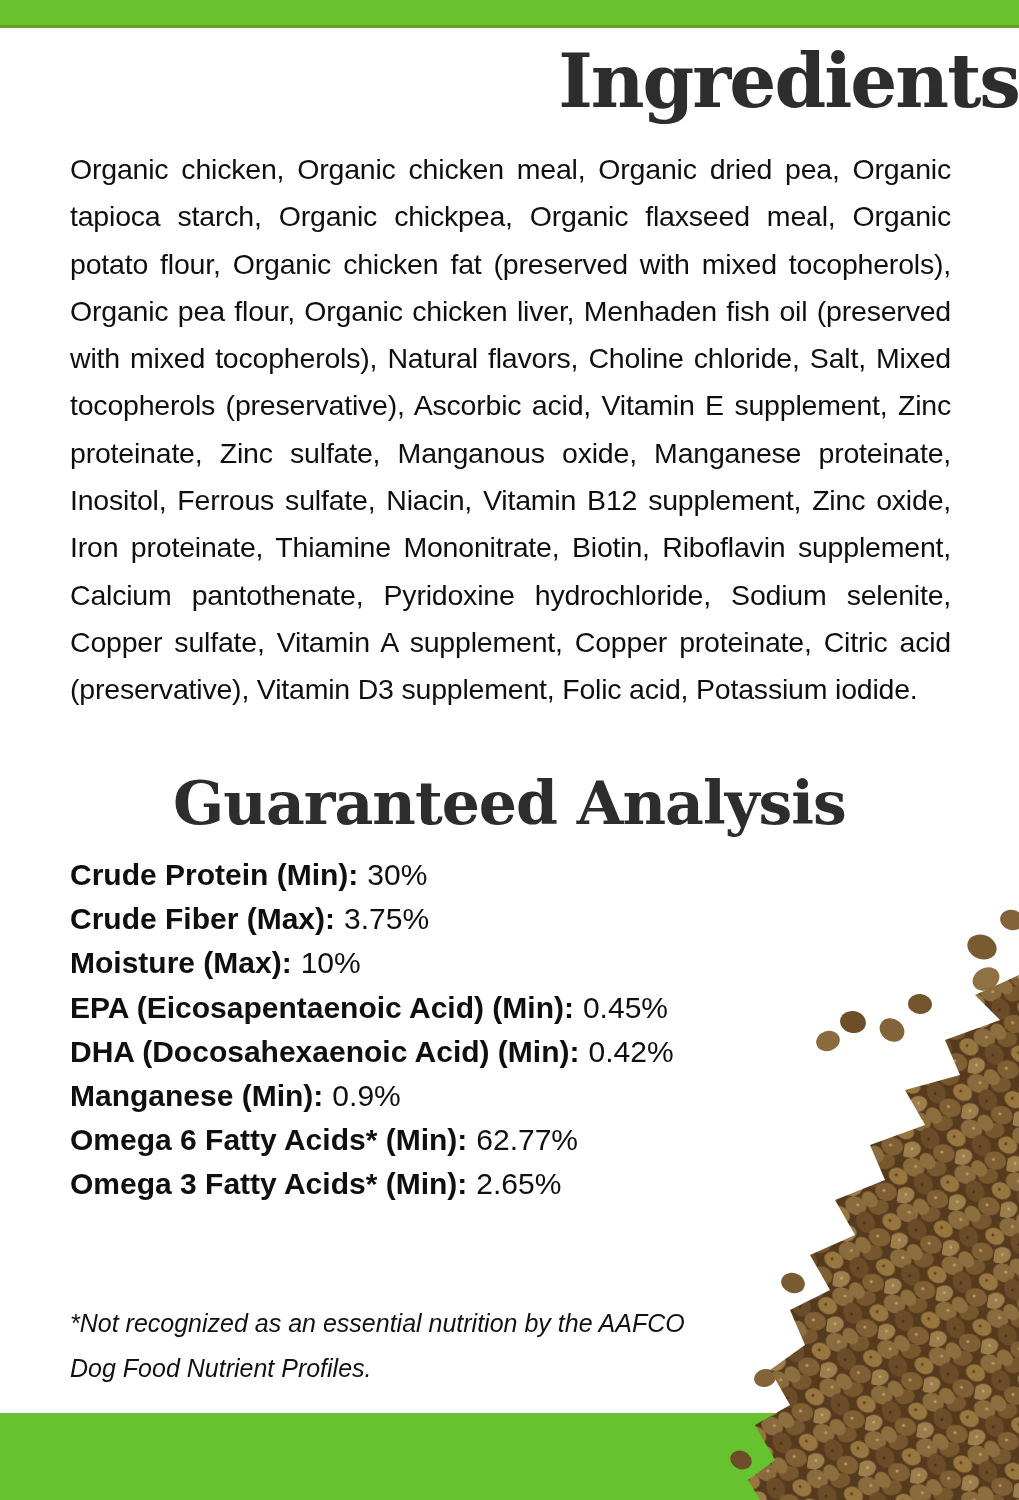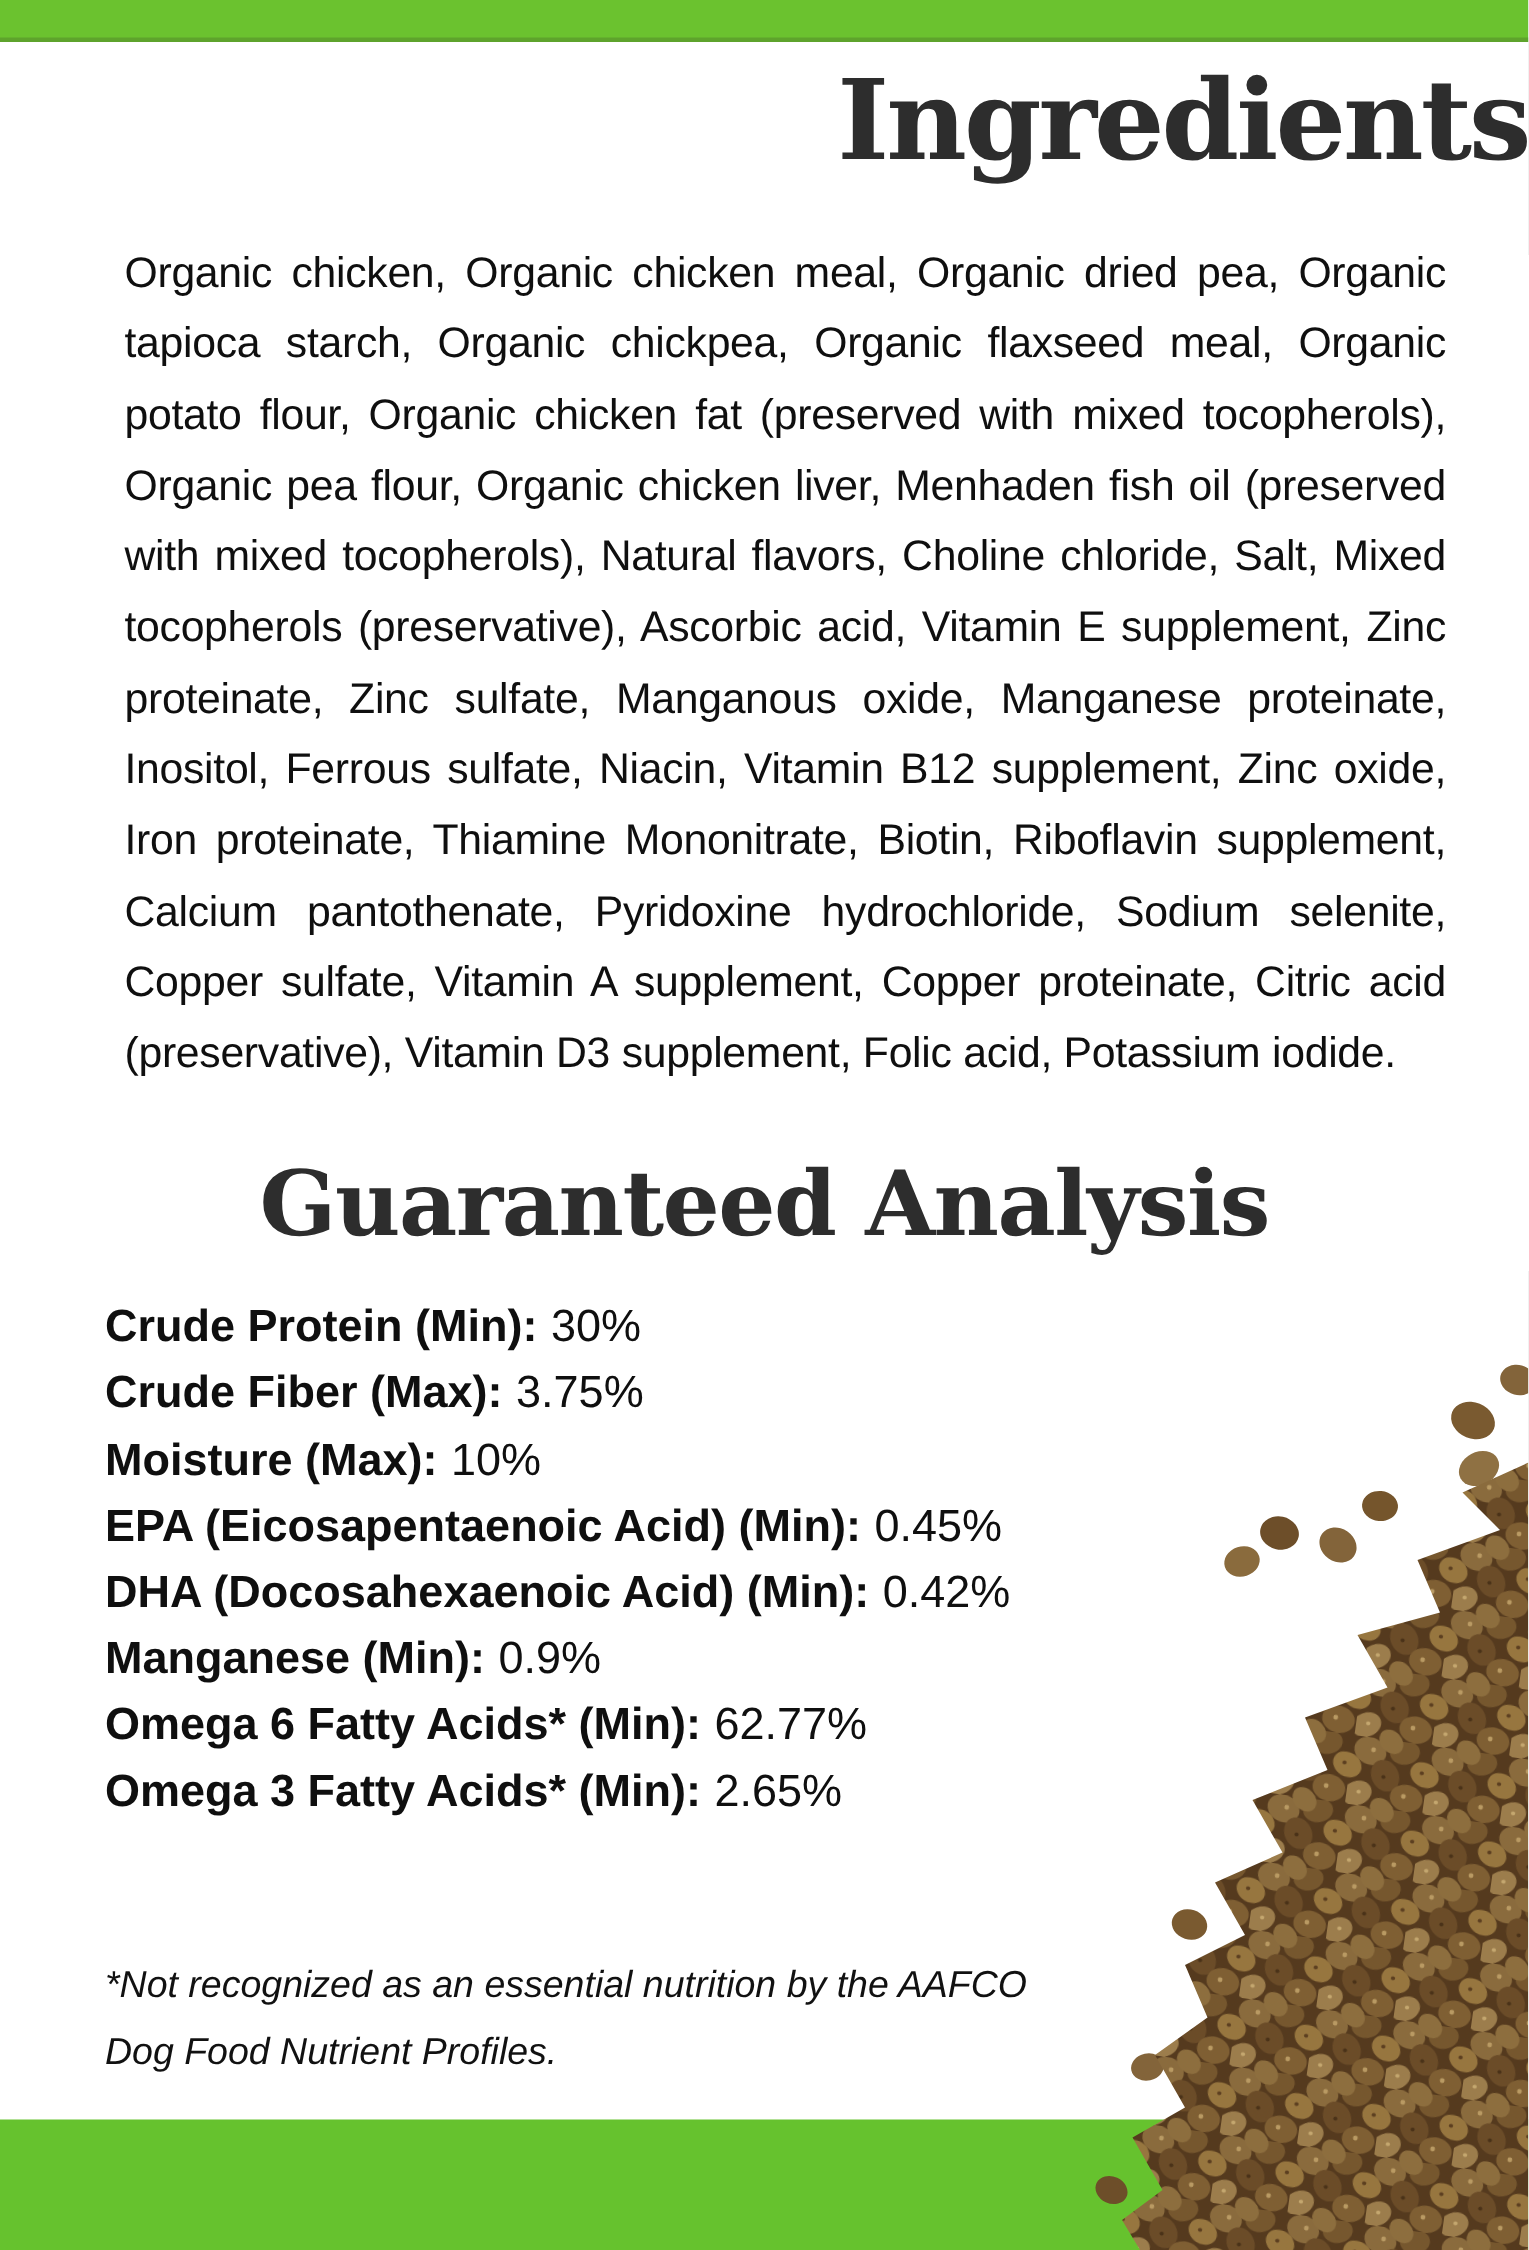--- a/index.html
+++ b/index.html
@@ -28,30 +28,30 @@
   }
   .ga-title{
     position:absolute;top:768px;left:0;width:100%;
     margin:0;text-align:center;
     font-family:"DejaVu Serif", serif;
     font-weight:700;font-size:60px;letter-spacing:-1px;
     color:#2d2d2d;
   }
   .ing-text{
     position:absolute;top:146px;left:70px;width:881px;
-    margin:13px;
+    margin:0;
     font-size:28.5px;line-height:47.3px;letter-spacing:-0.2px;
     color:#0f0f0f;
     text-align:justify;
   }
   .ga-list{
     position:absolute;top:858px;left:70px;width:700px;
   }
   .ga-row{
-    height:44.2px;display:flex;align-items:flex-end;
+    height:44.2px;display:flex;align-items:flex-start;
     font-size:30px;color:#0f0f0f;white-space:nowrap;
   }
   .ga-label{font-weight:bold;}
   .ga-value{margin-left:9px;}
   .footnote{
     position:absolute;top:1301px;left:70px;width:660px;
     margin:0;
     font-style:italic;font-size:25px;line-height:45px;
     color:#111111;
   }

